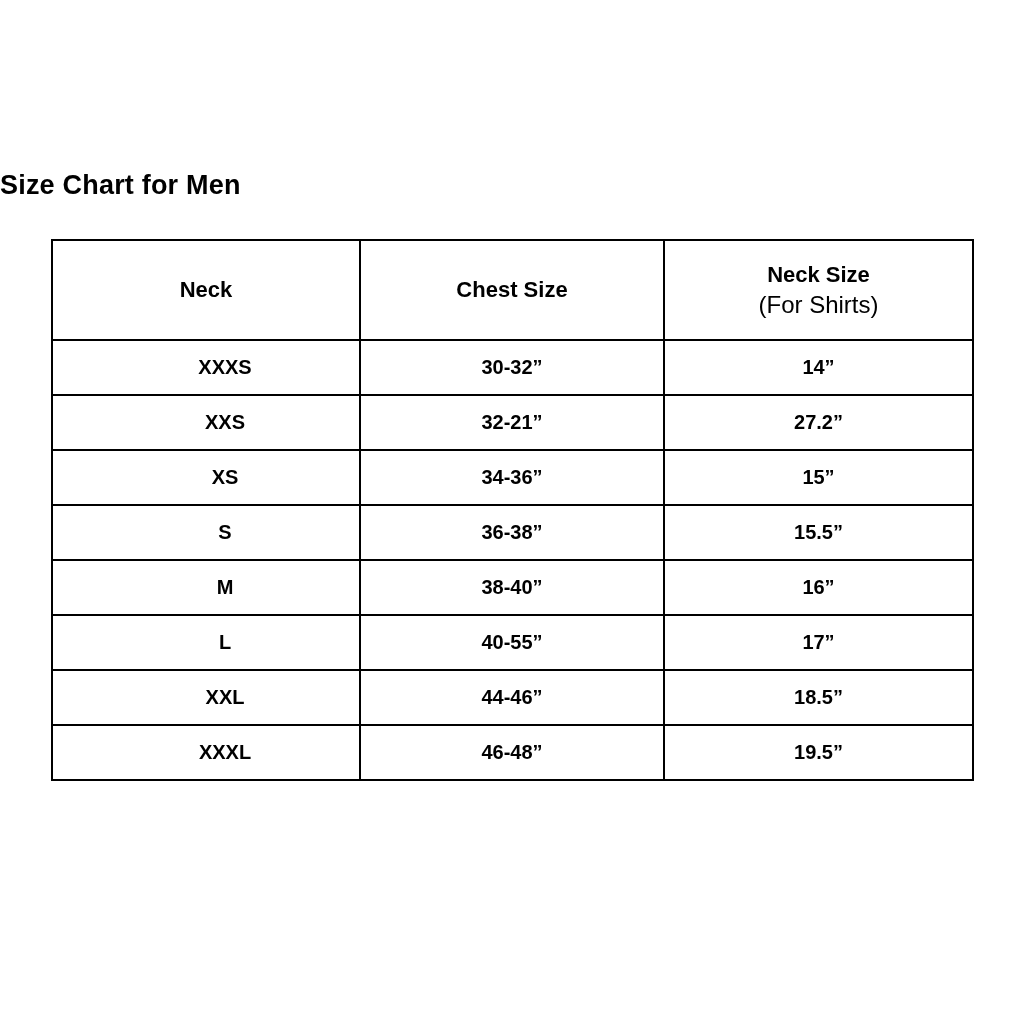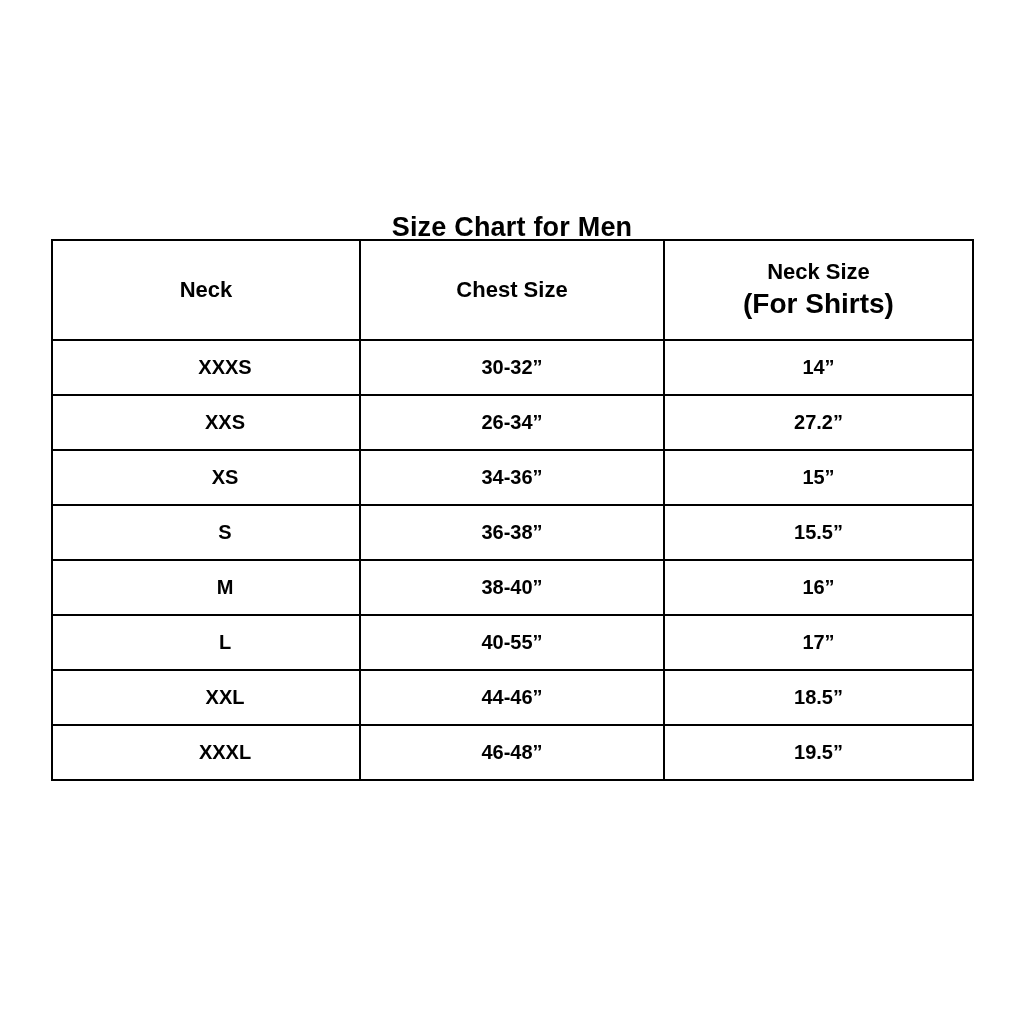--- a/index.html
+++ b/index.html
@@ -18,25 +18,24 @@
     position: relative;
     width: 1024px;
     height: 1024px;
     box-sizing: border-box;
   }
   .chart-title {
     position: absolute;
     top: 170px;
     left: 0;
     width: 1024px;
-    text-align: center;
+    text-align: left;
     font-size: 27px;
     font-weight: bold;
     letter-spacing: 0.2px;
-    margin-top: 42px;
   }
   .size-table {
     position: absolute;
     top: 239px;
     left: 51px;
     width: 921px;
     border-collapse: collapse;
     table-layout: fixed;
   }
   .size-table col.c-size { width: 308px; }
@@ -51,22 +50,22 @@
     color: #000000;
   }
   .size-table thead th {
     height: 98px;
     font-size: 22px;
     line-height: 1.32;
     padding: 0 6px;
   }
   .size-table thead th .sub {
     display: block;
-    font-size: 28px;
-    font-weight: bold;
+    font-size: 24px;
+    font-weight: normal;
   }
   .size-table tbody td {
     height: 53px;
     font-size: 20px;
     padding: 0 6px;
   }
   .size-table tbody td.col-size { font-size: 20px; padding-left: 44px; }
 </style>
 </head>
 <body>
@@ -96,21 +95,21 @@
       </tr>
     </thead>
     <tbody>
       <tr>
         <td class="col-size">XXXS</td>
         <td>30-32”</td>
         <td>14”</td>
       </tr>
       <tr>
         <td class="col-size">XXS</td>
-        <td>26-34”</td>
+        <td>32-21”</td>
         <td>27.2”</td>
       </tr>
       <tr>
         <td class="col-size">XS</td>
         <td>34-36”</td>
         <td>15”</td>
       </tr>
       <tr>
         <td class="col-size">S</td>
         <td>36-38”</td>

